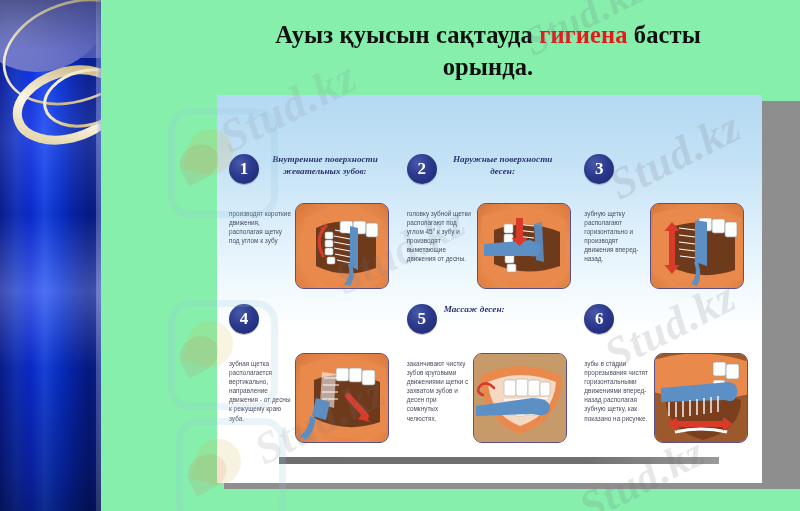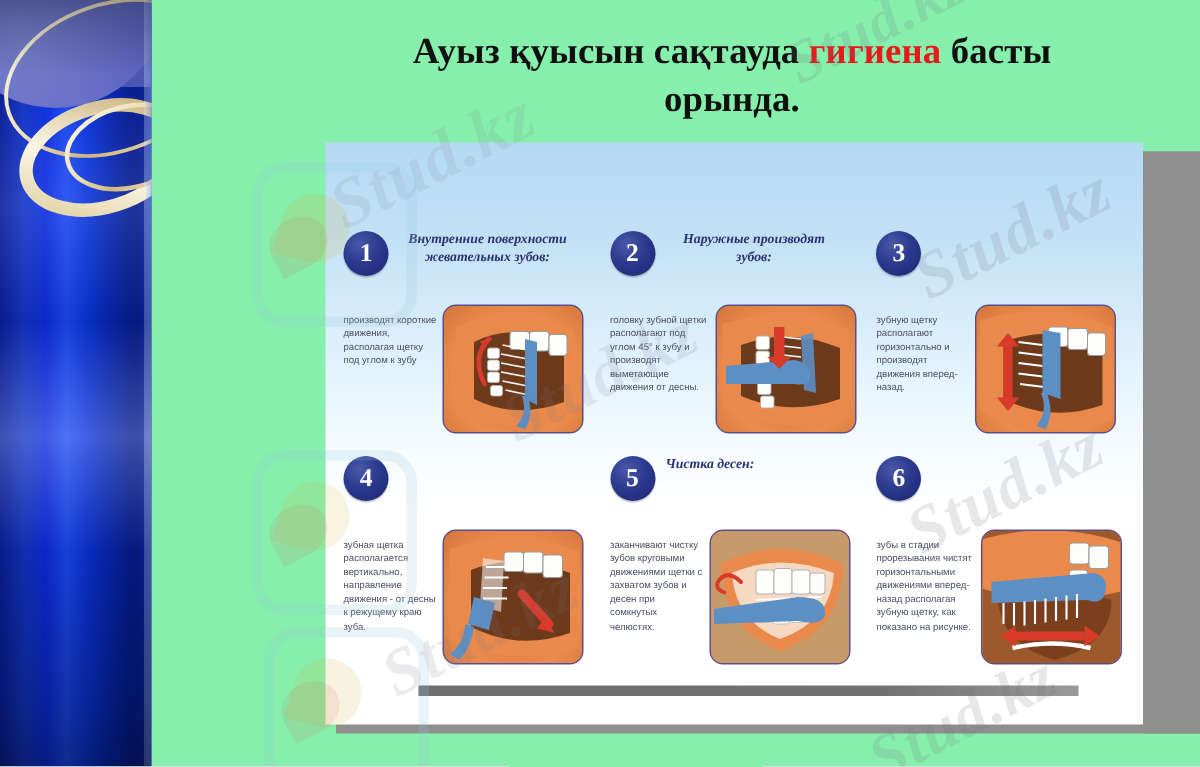--- a/index.html
+++ b/index.html
@@ -335,21 +335,21 @@
               <path d="M27 52 Q18 34 30 22" fill="none" stroke="#d93b2b" stroke-width="3.1" stroke-linecap="round"></path>
               <path d="M30 22 l-6 1.5 l3.5 5 z" fill="#d93b2b"></path>
             </svg>
           </div>
         </div>
       </div>
 
       <div class="step">
         <div class="step-head">
           <div class="step-num">2</div>
-          <div class="step-title">Наружные производят зубов:</div>
+          <div class="step-title">Наружные поверхности десен:</div>
         </div>
         <div class="step-body">
           <div class="step-text wide">головку зубной щетки располагают под углом 45° к зубу и производят выметающие движения от десны.</div>
           <div class="illus">
             <div class="mouth-bg"></div>
             <svg width="92" height="84" viewBox="0 0 92 84">
               <path d="M4 12 Q46 -2 88 16 L88 74 Q46 88 4 68 Z" fill="#e98a4c"></path>
               <path d="M16 26 Q48 14 82 28 L82 62 Q48 74 16 60 Z" fill="#6e3a1c"></path>
               <g fill="#fdfdfb" stroke="#adadad" stroke-width="0.6">
                 <rect x="26" y="20" width="9" height="9" rx="1.5"></rect>
@@ -434,21 +434,21 @@
               <path d="M52 42 L70 62" stroke="#d93b2b" stroke-width="6" stroke-linecap="round"></path>
               <path d="M74 68 l-12 -3 l5 -7 z" fill="#d93b2b"></path>
             </svg>
           </div>
         </div>
       </div>
 
       <div class="step">
         <div class="step-head">
           <div class="step-num">5</div>
-          <div class="step-title">Чистка десен:</div>
+          <div class="step-title">Массаж десен:</div>
         </div>
         <div class="step-body">
           <div class="step-text">заканчивают чистку зубов круговыми движениями щетки с захватом зубов и десен при сомкнутых челюстях.</div>
           <div class="illus tall">
             <div class="mouth-bg"></div>
             <svg width="92" height="88" viewBox="0 0 92 88">
               <rect x="0" y="0" width="92" height="88" fill="#c79a6a"></rect>
               <path d="M6 22 Q46 2 88 22 Q88 66 46 80 Q10 68 6 22 Z" fill="#e98a4c"></path>
               <path d="M14 28 Q46 14 82 28 Q80 60 46 72 Q16 60 14 28 Z" fill="#f5d9c2"></path>
               <g fill="#fdfdfb" stroke="#b5b5b5" stroke-width="0.7">

